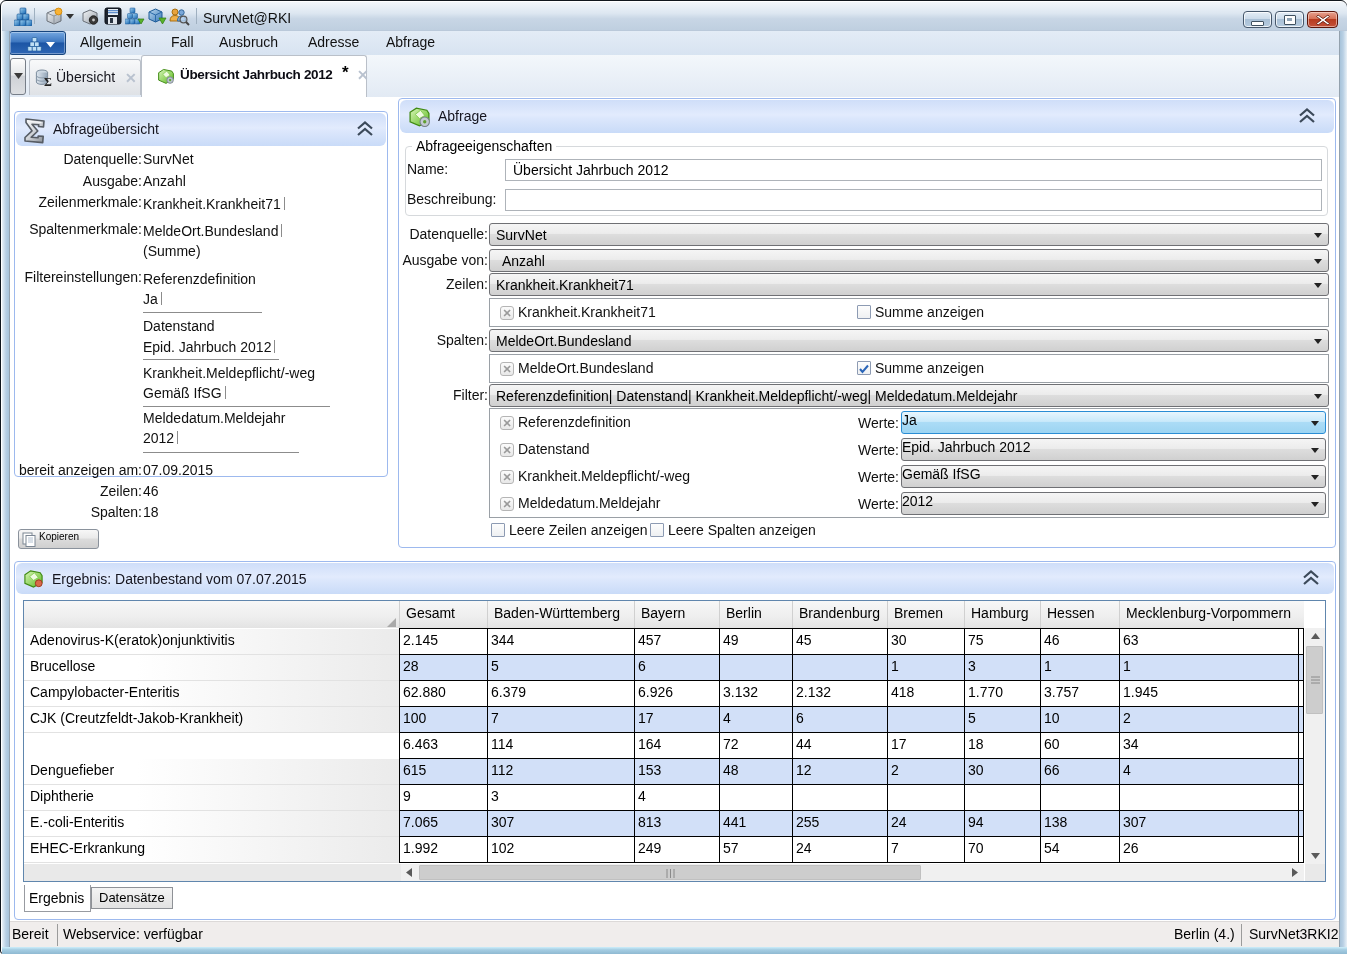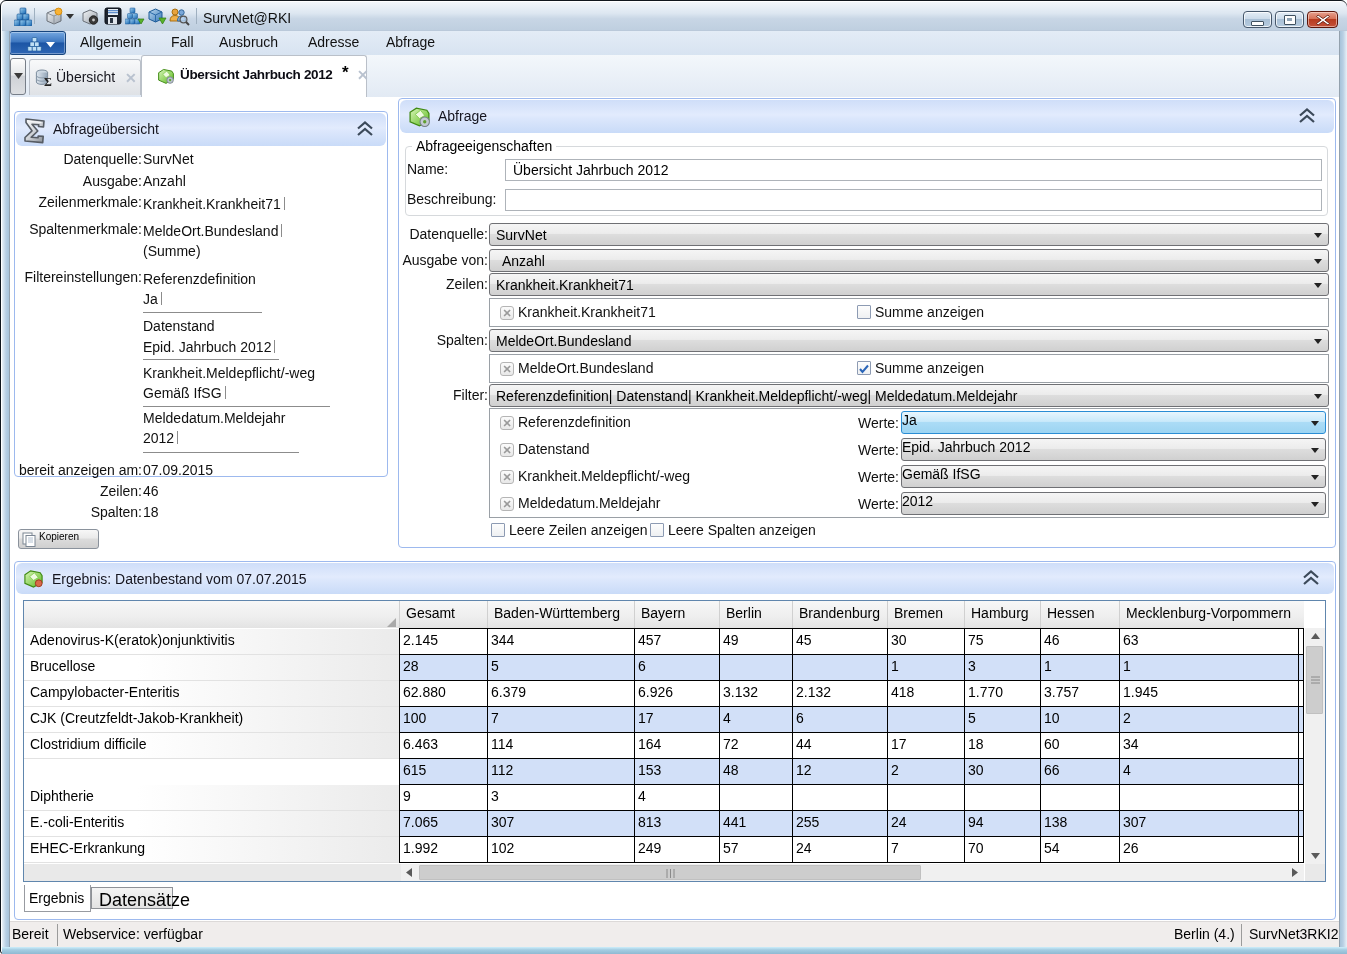--- a/index.html
+++ b/index.html
@@ -69,21 +69,21 @@
 .tr{position:absolute;left:0;width:1280px;height:26px;background:#fff}
 .tr.blue .dc{background:#d2e0f8}
 .lc{position:absolute;left:0;top:0;width:375px;height:26px;background:linear-gradient(to right,#ffffff 30%,#ebebeb);border-bottom:1px solid #e2e2e2;padding:3px 0 0 6px;font-size:14px;white-space:nowrap;overflow:hidden}
 .dc{position:absolute;top:0;height:26px;border-left:1px solid #000;border-bottom:1px solid #000;padding:3px 0 0 3px;font-size:14px;background:#fff;white-space:nowrap;overflow:hidden}
 
 .sbtrack{position:absolute;background:#f0f0f0}
 .sbthumb{position:absolute;background:#cdcdcd;border:1px solid #c0c0c0;border-radius:1px}
 .sbbtn{position:absolute;background:#f0f0f0}
 
 #btab1{position:absolute;left:23px;top:884px;width:67px;height:27px;background:#fff;border:1px solid #989ba1;border-top:none;font-size:14px}
-#btab2{position:absolute;left:90px;top:886px;width:82px;height:22px;background:linear-gradient(#f4f4f4,#e2e2e2);border:1px solid #8e9196;font-size:18px}
+#btab2{position:absolute;left:90px;top:886px;width:82px;height:22px;background:linear-gradient(#f4f4f4,#e2e2e2);border:1px solid #8e9196;font-size:13px}
 
 #status{position:absolute;left:9px;top:920px;width:1330px;height:26px;background:#f0edec;border-top:1px solid #dcd9d8;font-size:14px}
 .ssep{position:absolute;top:2px;width:1px;height:22px;background:#9b9b9b}
 </style></head>
 <body>
 <div id="win">
 <div id="titlebar">
 
  <svg class="abs" style="left:12px;top:4px" width="18" height="20" viewBox="0 0 18 20">
   <defs>
@@ -464,33 +464,33 @@
           <div class="dc" style="left:610px;width:85px">17</div>
           <div class="dc" style="left:695px;width:73px">4</div>
           <div class="dc" style="left:768px;width:95px">6</div>
           <div class="dc" style="left:863px;width:77px"></div>
           <div class="dc" style="left:940px;width:76px">5</div>
           <div class="dc" style="left:1016px;width:79px">10</div>
           <div class="dc" style="left:1095px;width:179px">2</div>
           <div class="dc" style="left:1274px;width:6px;border-right:1px solid #000"></div>
         </div>
 <div class="tr" style="top:132px">
-          <div class="lc">Clostridium difficile</div>
           <div class="dc" style="left:375px;width:88px">6.463</div>
           <div class="dc" style="left:463px;width:147px">114</div>
           <div class="dc" style="left:610px;width:85px">164</div>
           <div class="dc" style="left:695px;width:73px">72</div>
           <div class="dc" style="left:768px;width:95px">44</div>
           <div class="dc" style="left:863px;width:77px">17</div>
           <div class="dc" style="left:940px;width:76px">18</div>
           <div class="dc" style="left:1016px;width:79px">60</div>
           <div class="dc" style="left:1095px;width:179px">34</div>
           <div class="dc" style="left:1274px;width:6px;border-right:1px solid #000"></div>
         </div>
 <div class="tr blue" style="top:158px">
+          <div class="lc">Denguefieber</div>
           <div class="dc" style="left:375px;width:88px">615</div>
           <div class="dc" style="left:463px;width:147px">112</div>
           <div class="dc" style="left:610px;width:85px">153</div>
           <div class="dc" style="left:695px;width:73px">48</div>
           <div class="dc" style="left:768px;width:95px">12</div>
           <div class="dc" style="left:863px;width:77px">2</div>
           <div class="dc" style="left:940px;width:76px">30</div>
           <div class="dc" style="left:1016px;width:79px">66</div>
           <div class="dc" style="left:1095px;width:179px">4</div>
           <div class="dc" style="left:1274px;width:6px;border-right:1px solid #000"></div>

